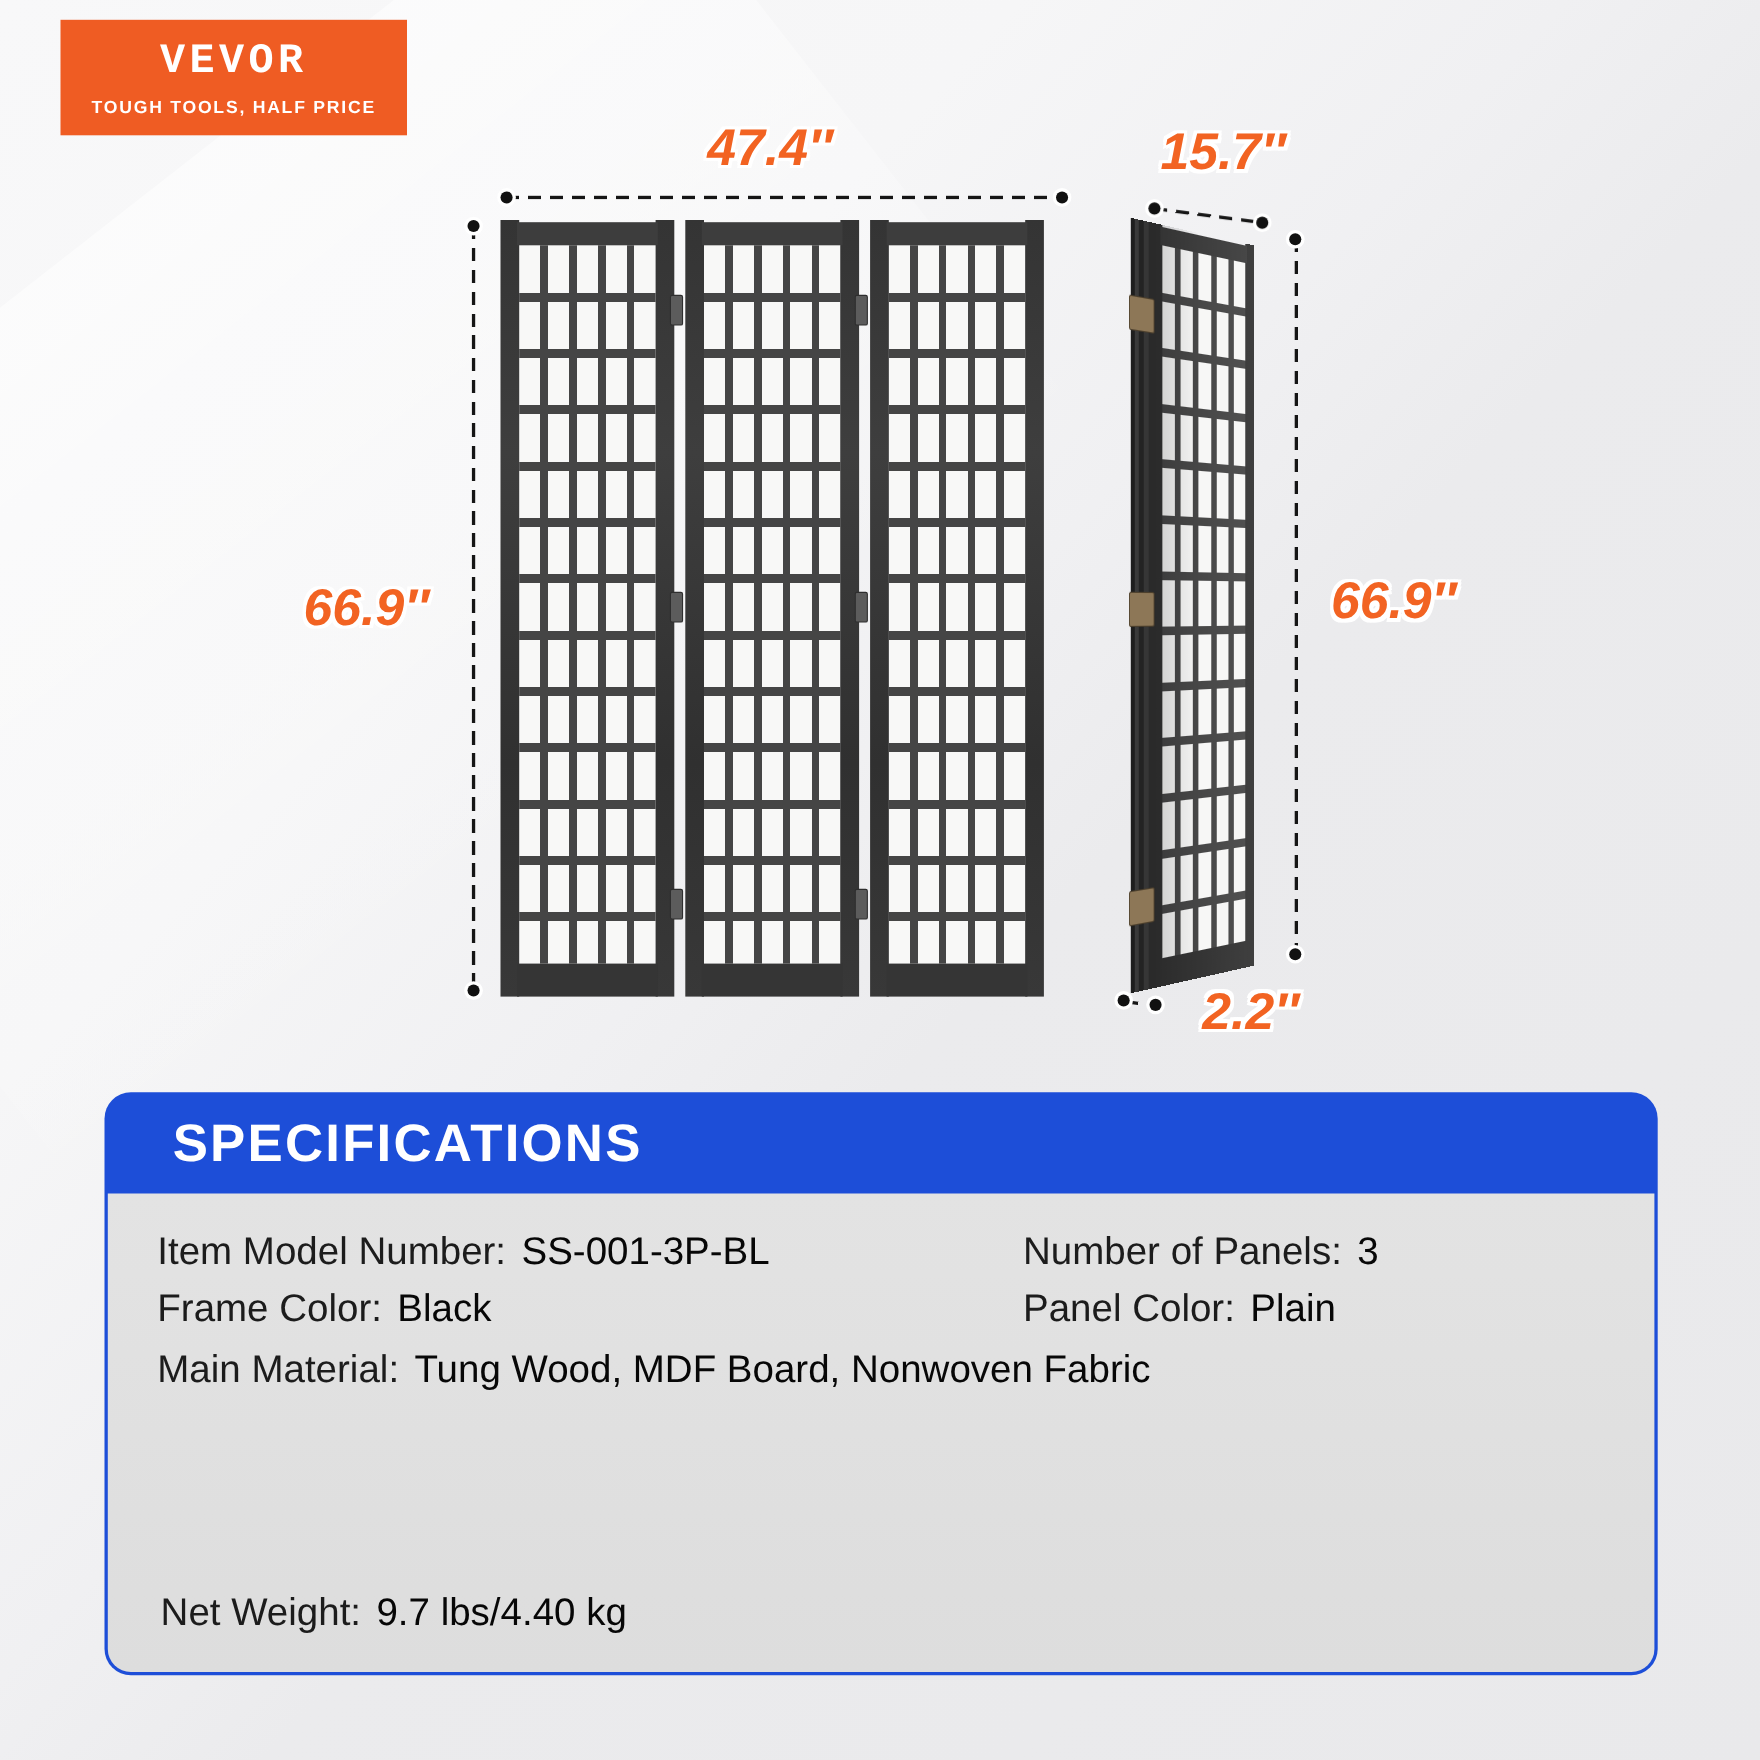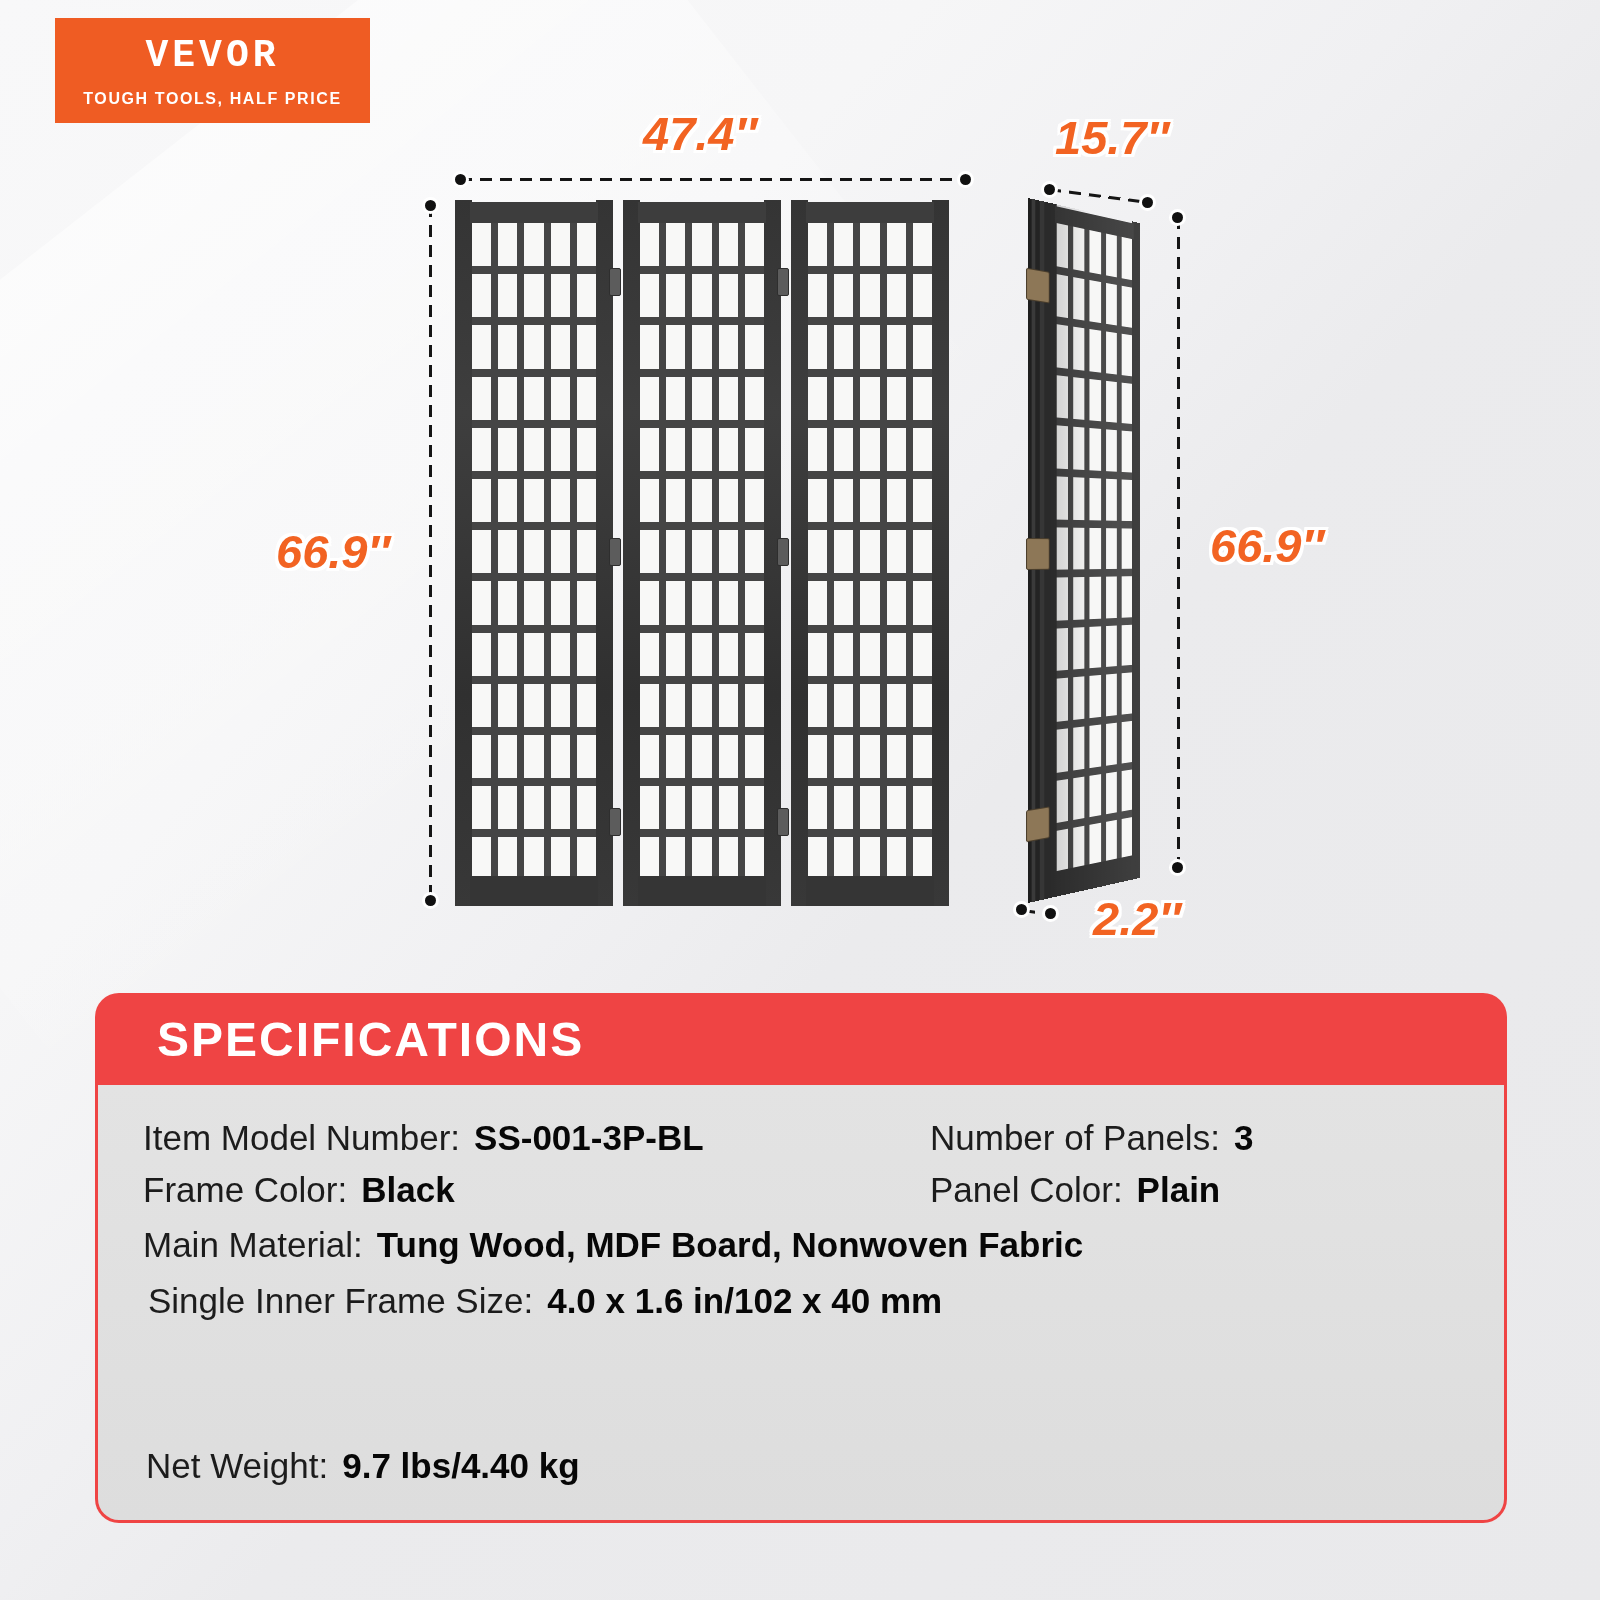--- a/index.html
+++ b/index.html
@@ -82,34 +82,34 @@
     background-image:
       repeating-linear-gradient(to right,transparent 0 13.2px,#474747 13.2px 19.2px),
       repeating-linear-gradient(to bottom,transparent 0 43.6px,#474747 43.6px 51.6px);
   }
   .f-shade{position:absolute;inset:0;background:linear-gradient(to right,rgba(0,0,0,.18),rgba(0,0,0,0) 45%,rgba(255,255,255,.06));}
   .b-hinge{position:absolute;left:-2px;width:24px;height:30px;background:#8d7757;border:1px solid #4c3f2c;border-radius:2px;}
 
   
   .specs{
     position:absolute;left:95px;top:993px;width:1412px;height:530px;
-    background:#ef4444;border-radius:24px;
+    background:#1d4ed8;border-radius:24px;
   }
   .specs-header{
     position:absolute;left:0;top:0;right:0;height:92px;display:flex;align-items:center;
   }
   .specs-title{color:#fff;font-size:48px;font-weight:bold;letter-spacing:2px;margin-left:62px;}
   .specs-body{
     position:absolute;left:3px;right:3px;top:92px;bottom:3px;
     background:linear-gradient(to bottom,#e3e3e3,#dddddd);
     border-radius:0 0 21px 21px;
   }
   .spec-row{position:absolute;white-space:nowrap;font-size:35px;color:#1c1c1c;}
   .spec-row .lab{font-weight:normal;}
-  .spec-row .val{font-weight:bold;color:#070707;margin-left:14px;}
+  .spec-row .val{font-weight:normal;color:#070707;margin-left:14px;}
 </style>
 </head>
 <body>
 
 <div class="canvas">
   <div class="bg-sheen"></div>
   <div class="bg-streak"></div>
 
   <div class="logo">
     <div class="logo-word">VEVOR</div>
@@ -203,23 +203,20 @@
         <span class="lab">Panel Color:</span><span class="val">Plain</span>
       </div>
       <div class="spec-row" style="left:45px;top:85px">
         <span class="lab">Frame Color:</span><span class="val">Black</span>
       </div>
 
       <div class="spec-row" style="left:45px;top:140px">
         <span class="lab">Main Material:</span><span class="val">Tung Wood, MDF Board, Nonwoven Fabric</span>
       </div>
 
-      <div class="spec-row" style="left:50px;top:196px">
-        <span class="lab">Single Inner Frame Size:</span><span class="val">4.0 x 1.6 in/102 x 40 mm</span>
-      </div>
 
 
 
       <div class="spec-row" style="left:48px;top:361px">
         <span class="lab">Net Weight:</span><span class="val">9.7 lbs/4.40 kg</span>
       </div>
 
     </div>
   </div>
 </div>

